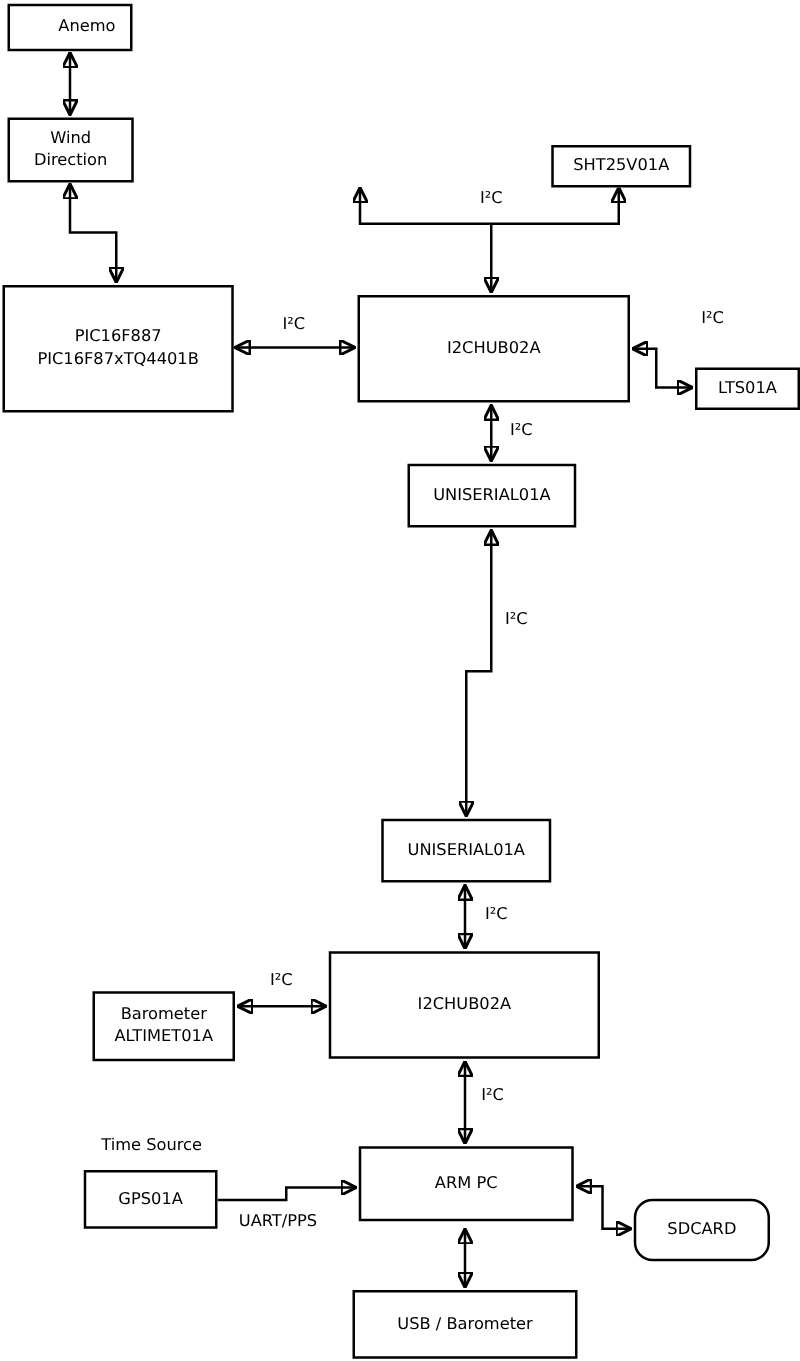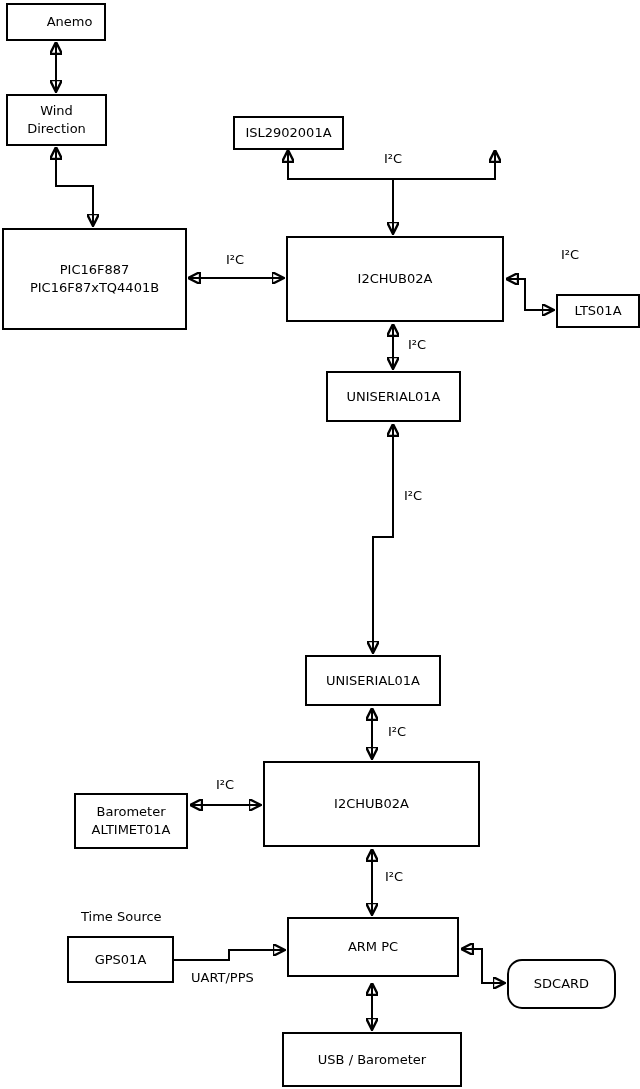--- a/index.html
+++ b/index.html
@@ -71,24 +71,24 @@
   <div class="node heavy" style="left:6px; top:94px; width:101px; height:52px;">
     <span>Wind</span>
     <span>Direction</span>
   </div>
 
   <div class="node heavy" style="left:2px; top:228px; width:185px; height:102px;">
     <span>PIC16F887</span>
     <span>PIC16F87xTQ4401B</span>
   </div>
 
-  <div class="node" style="left:233px; top:116px; width:111px; height:34px;">
-    <span>ISL2902001A</span>
+
+  <div class="node" style="left:441px; top:116px; width:112px; height:34px;">
+    <span>SHT25V01A</span>
   </div>
-
 
   <div class="node heavy" style="left:286px; top:236px; width:218px; height:86px;">
     <span>I2CHUB02A</span>
   </div>
 
   <div class="node" style="left:556px; top:294px; width:84px; height:34px;">
     <span>LTS01A</span>
   </div>
 
   <div class="node" style="left:326px; top:371px; width:135px; height:51px;">

